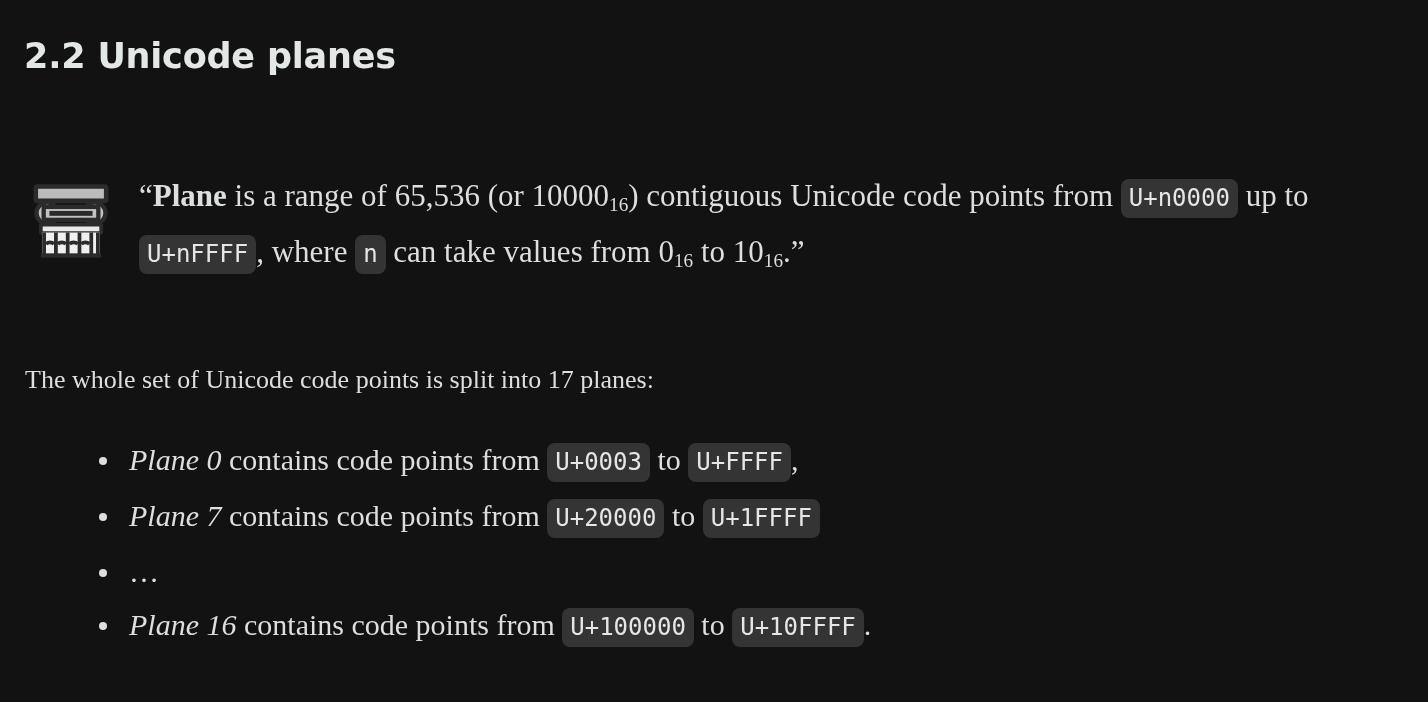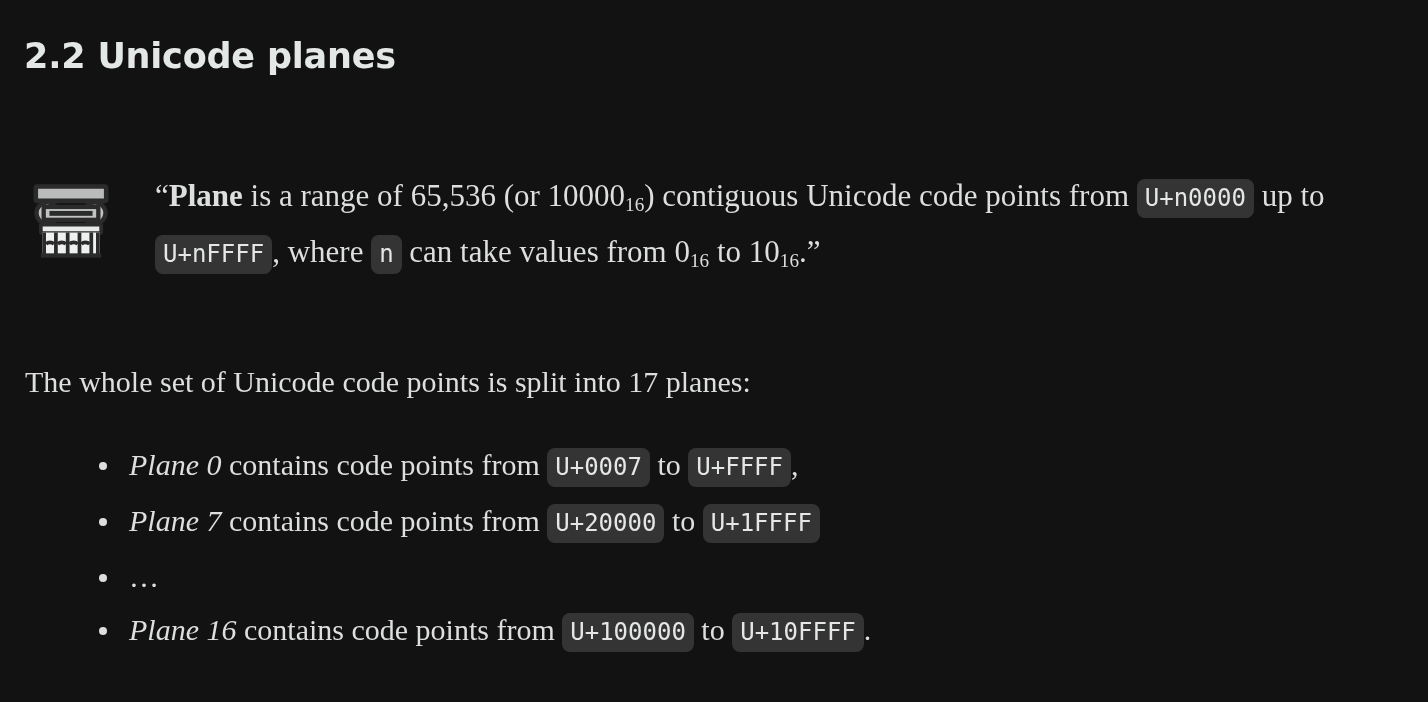--- a/index.html
+++ b/index.html
@@ -50,27 +50,26 @@
     margin-right: 22px;
   }
   .column-icon svg { display: block; width: 92px; height: 92px; }
 
   .quote-text {
     font-size: 31px;
     line-height: 53px;
     color: #dcdfdd;
     max-width: 1266px;
     font-variant-numeric: oldstyle-nums;
-    margin-left: 16px;
   }
   .quote-text b { font-weight: bold; }
 
   
   .lead-paragraph {
-    font-size: 30px;
+    font-size: 26px;
     line-height: 1.2;
     color: #dcdfdd;
     margin: 0;
     padding-top: 83px;
     padding-left: 1px;
     font-variant-numeric: oldstyle-nums;
   }
 
   
   ul.plane-list {
@@ -169,21 +168,21 @@
       <span>“</span><b>Plane</b><span> is a range of 65,536 (or 10000</span><sub>16</sub><span>) contiguous Unicode code points from </span><code class="cp">U+n0000</code><span> up to </span><code class="cp">U+nFFFF</code><span>, where </span><code class="cp">n</code><span> can take values from 0</span><sub>16</sub><span> to 10</span><sub>16</sub><span>.</span><span>”</span>
     </div>
 
   </div>
 
   <p class="lead-paragraph">The whole set of Unicode code points is split into 17 planes:</p>
 
   <ul class="plane-list">
 
     <li>
-      <em class="li-em">Plane 0</em><span> contains code points from </span><code class="cp">U+0007</code><span> to </span><code class="cp">U+FFFF</code><span>,</span>
+      <em class="li-em">Plane 0</em><span> contains code points from </span><code class="cp">U+0003</code><span> to </span><code class="cp">U+FFFF</code><span>,</span>
     </li>
 
     <li>
       <em class="li-em">Plane 7</em><span> contains code points from </span><code class="cp">U+20000</code><span> to </span><code class="cp">U+1FFFF</code><span></span>
     </li>
 
     <li>
       <span class="ellipsis-item">…</span>
     </li>
 

